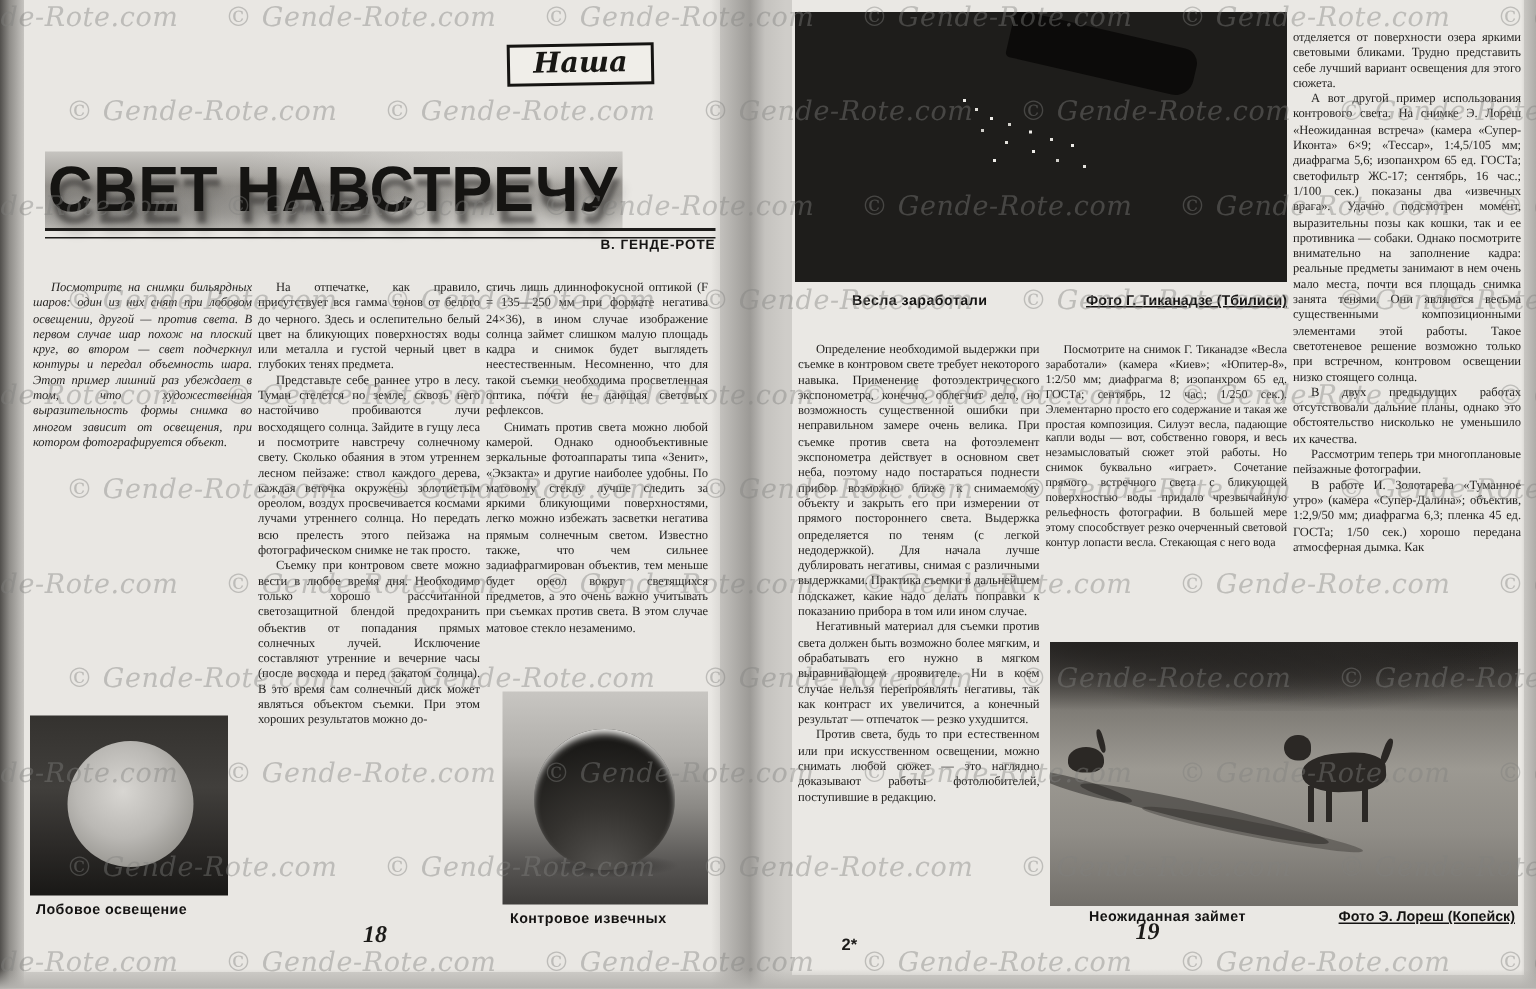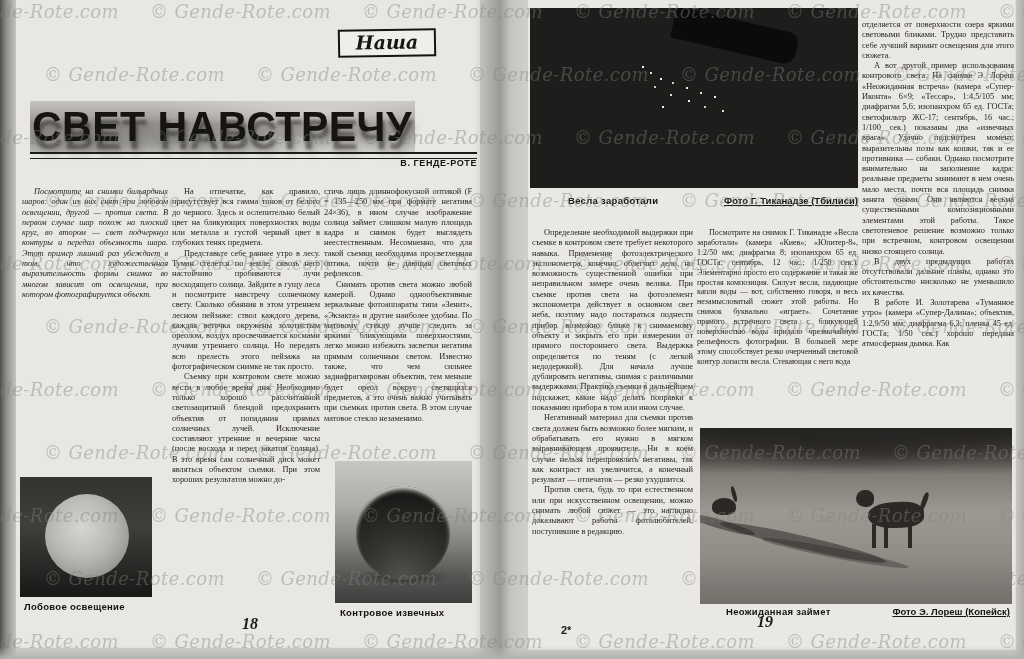--- a/index.html
+++ b/index.html
@@ -165,20 +165,21 @@
     <p>Негативный материал для съемки против света должен быть возможно более мягким, и обрабатывать его нужно в мягком выравнивающем проявителе. Ни в коем случае нельзя перепроявлять негативы, так как контраст их увеличится, а конечный результат — отпечаток — резко ухудшится.</p>
     <p>Против света, будь то при естественном или при искусственном освещении, можно снимать любой сюжет — это наглядно доказывают работы фотолюбителей, поступившие в редакцию.</p>
   </div>
   <div class="col" id="colB" style="left:697px;top:228px;width:161px;height:198px;">
     <p>Посмотрите на снимок Г. Тиканадзе «Весла заработали» (камера «Киев»; «Юпитер-8», 1:2/50 мм; диафрагма 8; изопанхром 65 ед. ГОСТа; сентябрь, 12 час.; 1/250 сек.). Элементарно просто его содержание и такая же простая композиция. Силуэт весла, падающие капли воды — вот, собственно говоря, и весь незамысловатый сюжет этой работы. Но снимок буквально «играет». Сочетание прямого встречного света с бликующей поверхностью воды придало чрезвычайную рельефность фотографии. В большей мере этому способствует резко очерченный световой контур лопасти весла. Стекающая с него вода</p>
   </div>
   <div class="col" style="left:862px;top:20px;width:152px;height:436px;">
     <p class="cont">отделяется от поверхности озера яркими световыми бликами. Трудно представить себе лучший вариант освещения для этого сюжета.</p>
     <p>А вот другой пример использования контрового света. На снимке Э. Лореш «Неожиданная встреча» (камера «Супер-Иконта» 6×9; «Тессар», 1:4,5/105 мм; диафрагма 5,6; изопанхром 65 ед. ГОСТа; светофильтр ЖС-17; сентябрь, 16 час.; 1/100 сек.) показаны два «извечных врага». Удачно подсмотрен момент, выразительны позы как кошки, так и ее противника — собаки. Однако посмотрите внимательно на заполнение кадра: реальные предметы занимают в нем очень мало места, почти вся площадь снимка занята тенями. Они являются весьма существенными композиционными элементами этой работы. Такое светотеневое решение возможно только при встречном, контровом освещении низко стоящего солнца.</p>
     <p>В двух предыдущих работах отсутствовали дальние планы, однако это обстоятельство нисколько не уменьшило их качества.</p>
+    <p>Рассмотрим теперь три многоплановые пейзажные фотографии.</p>
     <p>В работе И. Золотарева «Туманное утро» (камера «Супер-Далина»; объектив, 1:2,9/50 мм; диафрагма 6,3; пленка 45 ед. ГОСТа; 1/50 сек.) хорошо передана атмосферная дымка. Как</p>
   </div>
 
   <div class="photo" id="photo-dog">
     <div class="bushes"></div>
     <div class="shadow-streak" id="shadow-dog"></div>
     <div class="shadow-streak" id="shadow-dog2"></div>
     <div class="shadow-streak" id="shadow-cat"></div>
     <div class="animal" id="dog-body"></div>
     <div class="animal" id="dog-head"></div>

